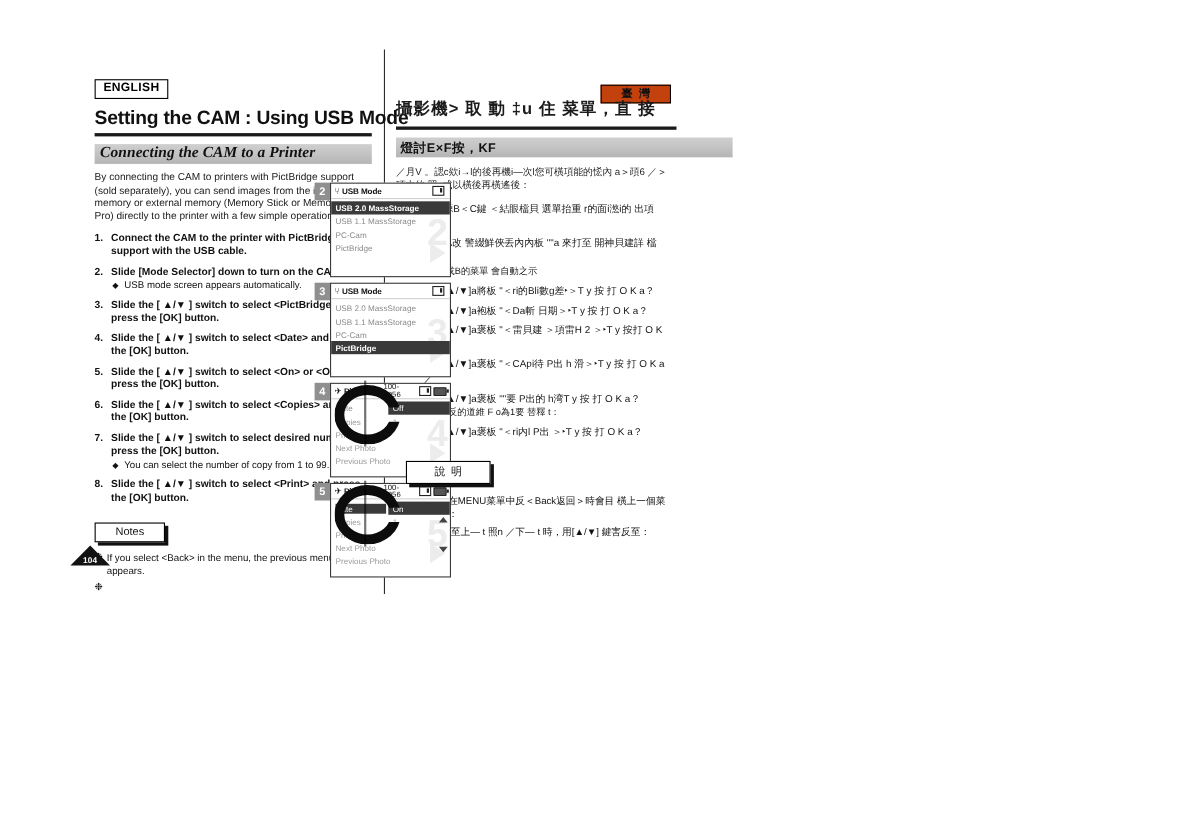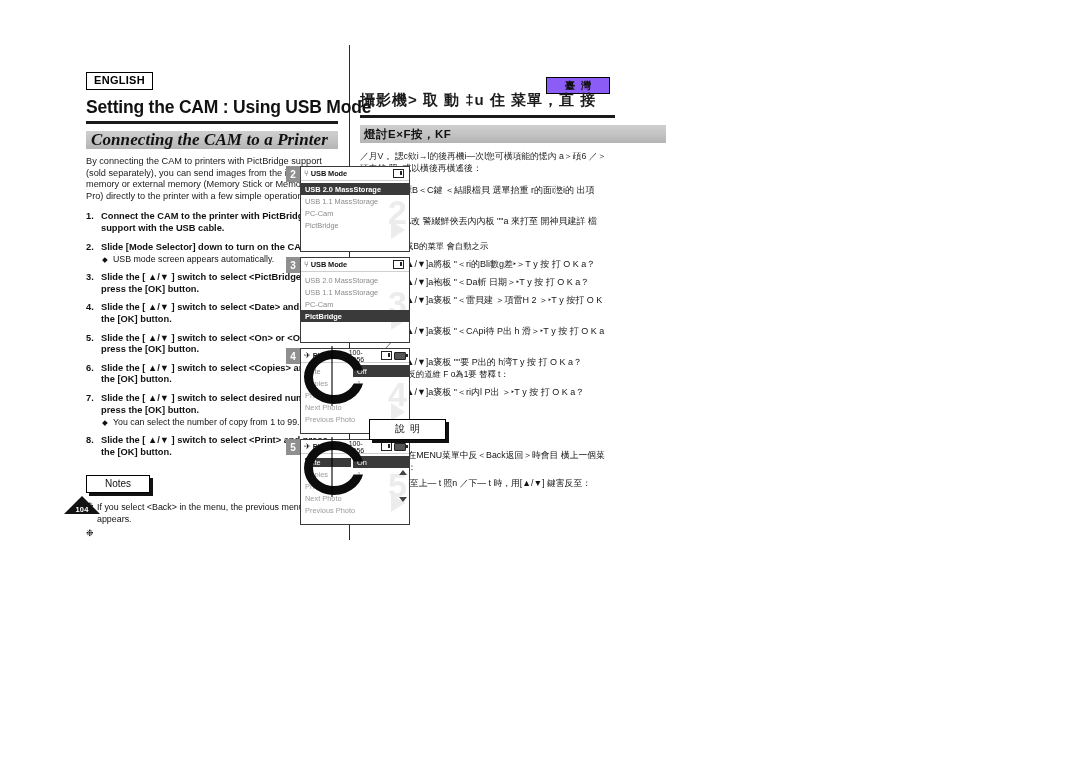--- a/index.html
+++ b/index.html
@@ -30,21 +30,21 @@
     margin-top:6px;line-height:22px;white-space:nowrap;
   }
   .title-rule{height:3px;background:#1a1a1a;margin-top:3px;width:252px;}
 
   .section-bar{
     margin-top:7px;width:252px;height:18px;
     background:linear-gradient(to bottom,#cfcfcf 0%,#c2c2c2 55%,#b4b4b4 100%);
     display:flex;align-items:center;
   }
   .section-bar span{
-    font-size:17px;font-weight:bold;font-style:italic;
+    font-size:14px;font-weight:bold;font-style:italic;
     font-family:"Liberation Serif", serif;padding-left:5px;letter-spacing:.1px;
   }
 
   .intro{margin-top:7px;font-size:9.2px;line-height:11.6px;width:252px;color:#1a1a1a;}
 
   ol.steps{margin:9px 0 0 0;padding:0;list-style:none;width:252px;}
   ol.steps > li{
     font-size:9.3px;font-weight:bold;line-height:11.6px;
     margin-bottom:7px;padding-left:15px;position:relative;
   }
@@ -68,21 +68,21 @@
   ul.notes{margin:9px 0 0 0;padding:0;list-style:none;width:252px;}
   ul.notes li{
     font-size:8.9px;line-height:11.3px;margin-bottom:4px;
     padding-left:11px;position:relative;
   }
   ul.notes li .clover{position:absolute;left:0;top:-1px;font-size:9px;}
 
   
   .right-col{position:absolute;left:360px;top:70px;width:255px;}
   .region-badge{
-    position:absolute;left:546px;top:77px;border:1px solid #000;background:#8b5cf6;
+    position:absolute;left:546px;top:77px;border:1px solid #000;background:#c2410c;
     padding:1px 12px;font-size:10px;font-weight:bold;letter-spacing:6px;
     text-indent:6px;line-height:13px;
   }
   .cn-title{
     margin-top:19px;font-size:15px;font-weight:bold;letter-spacing:1px;
     line-height:22px;white-space:nowrap;color:#1b1b1b;
   }
   .cn-rule{height:3px;background:#1a1a1a;margin-top:4px;width:255px;}
   .cn-section-bar{
     margin-top:7px;width:306px;height:18px;

